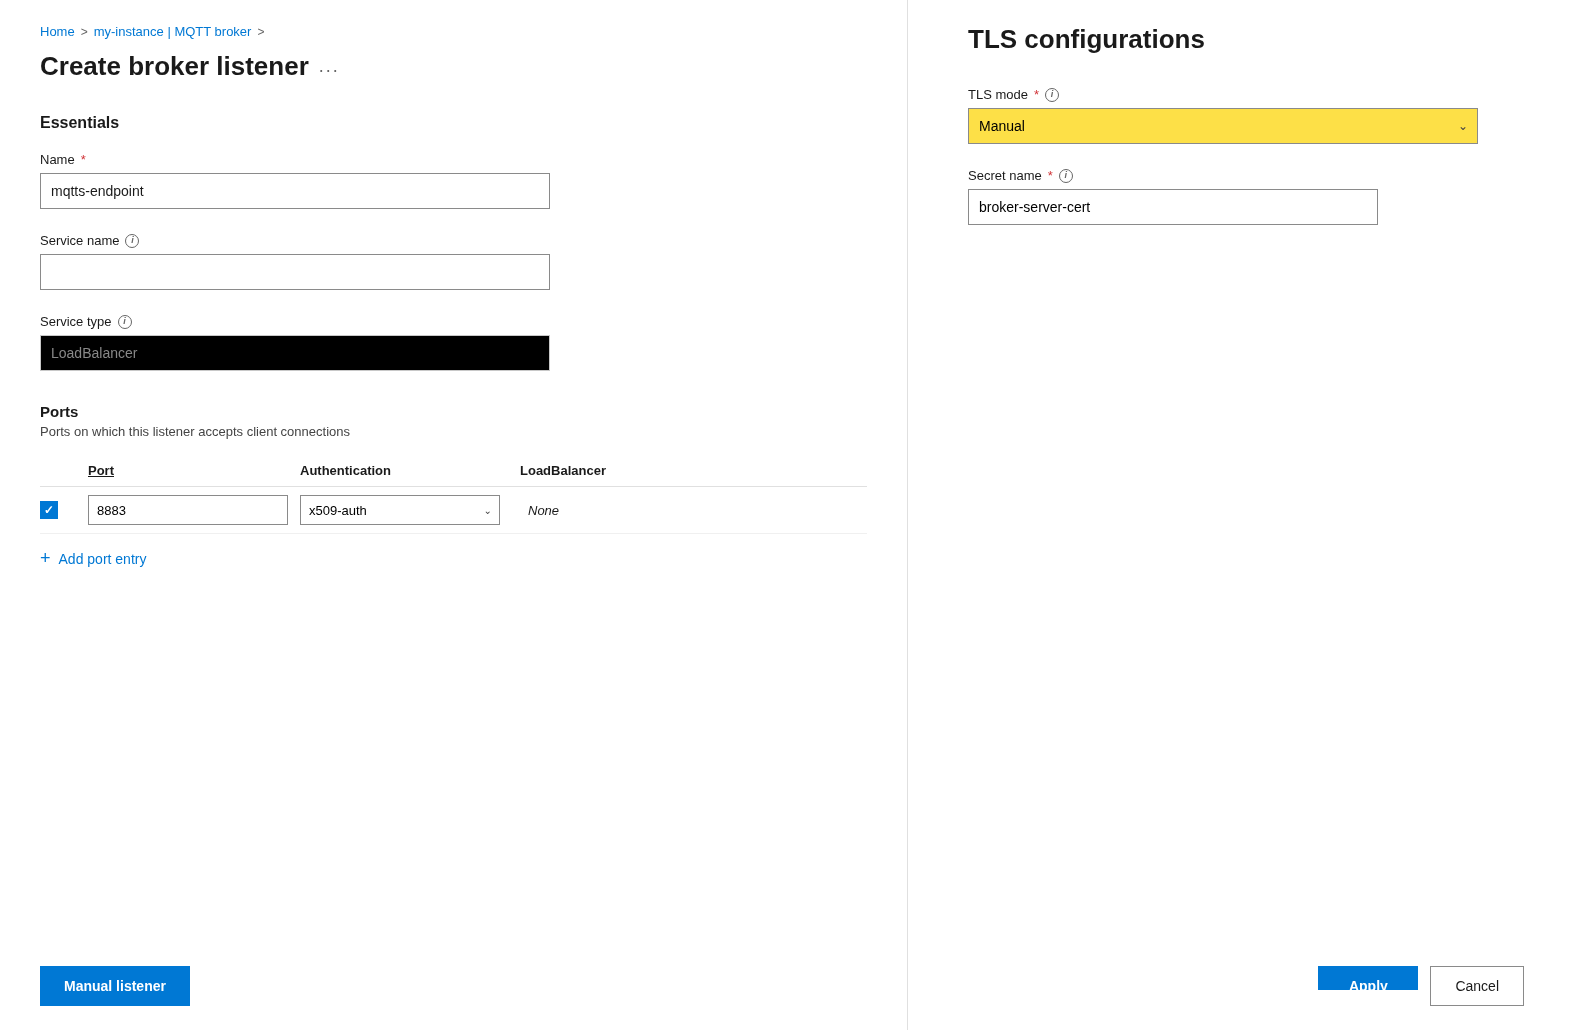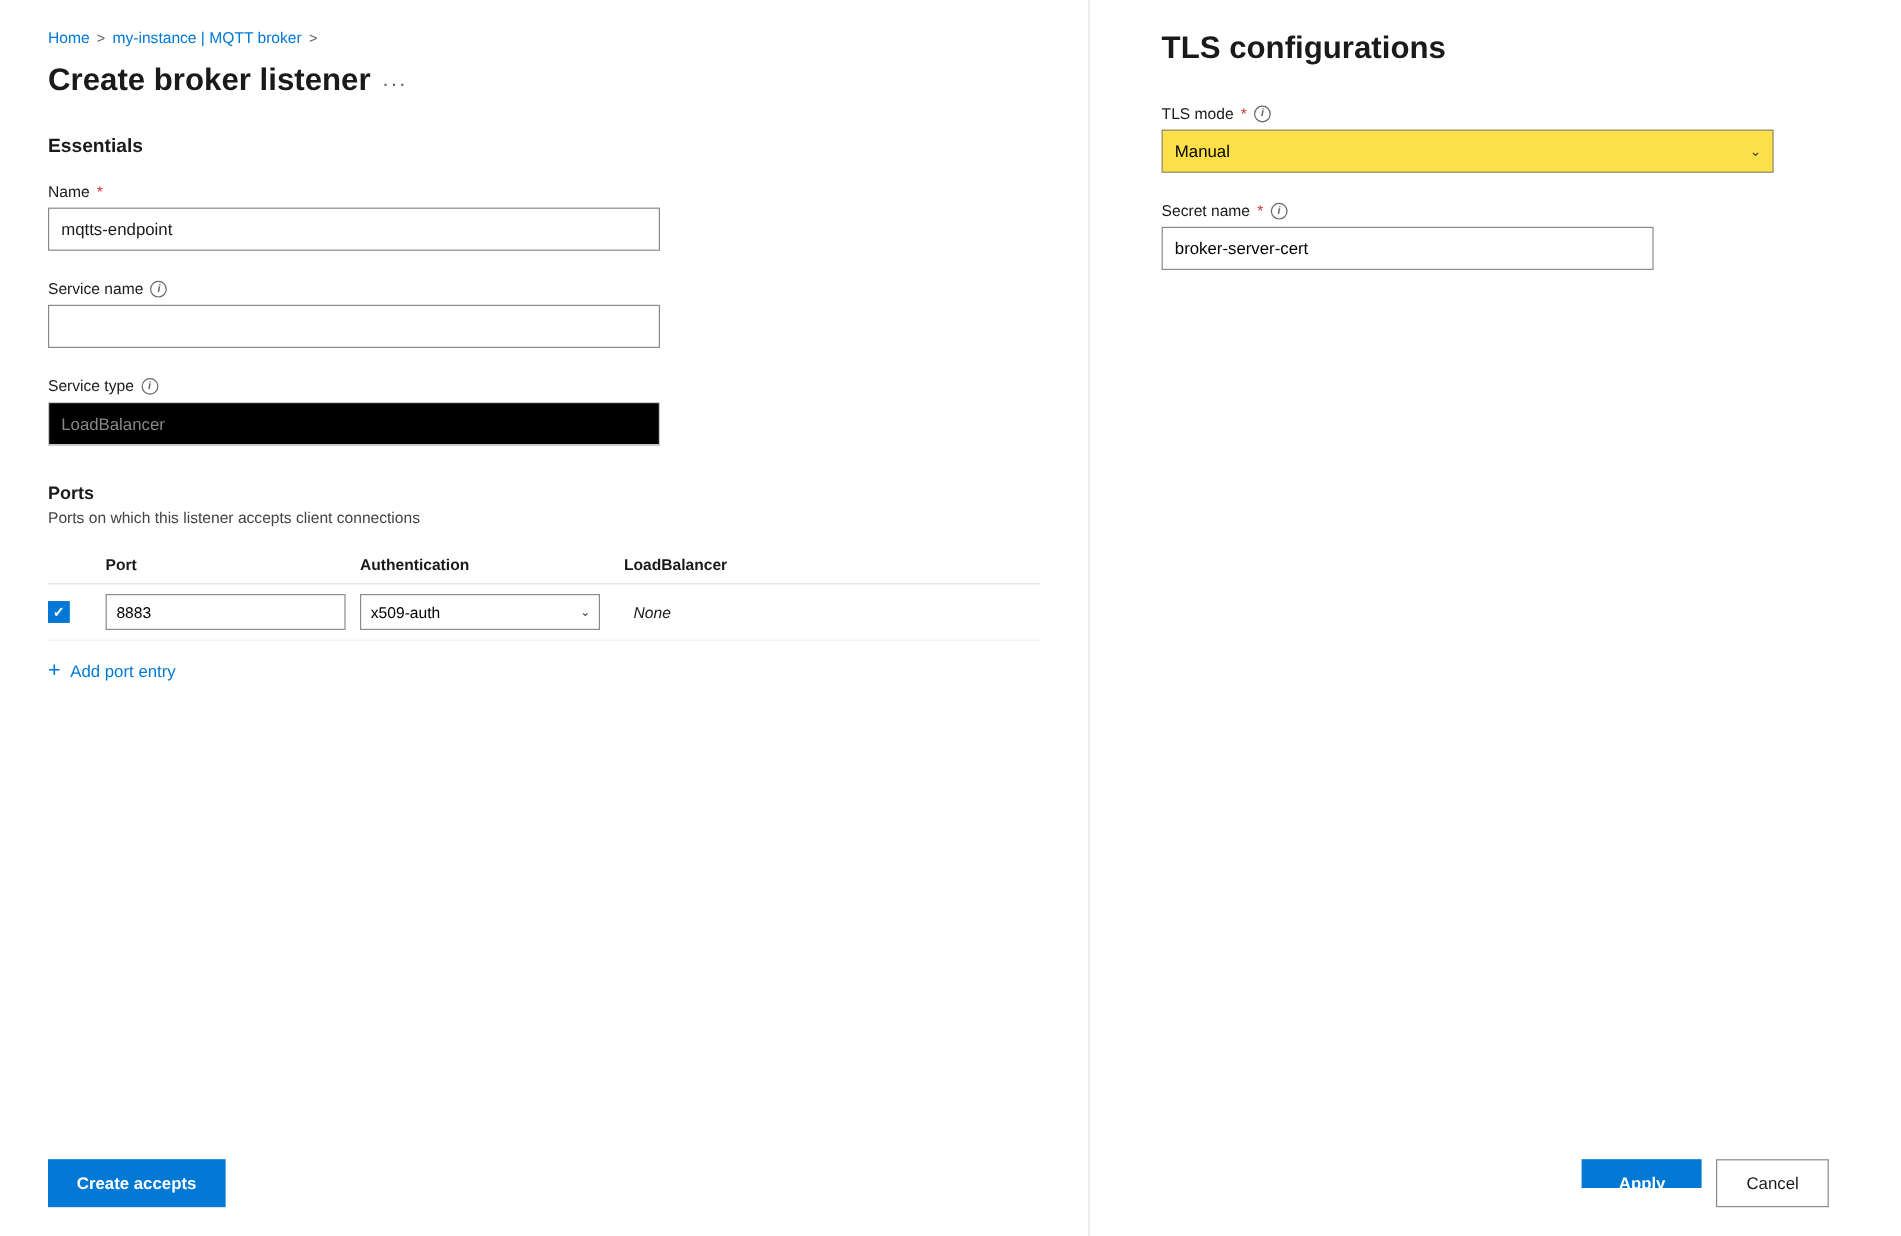--- a/index.html
+++ b/index.html
@@ -145,21 +145,21 @@
     .table-header {
       display: flex;
       align-items: center;
       padding: 8px 0;
       border-bottom: 1px solid #e0e0e0;
       font-size: 13px;
       font-weight: 600;
       color: #1a1a1a;
     }
     .col-check { width: 40px; }
-    .col-port { width: 220px; padding-left: 8px; }
+    .col-port { width: 220px; padding-left: 8px; text-decoration: underline; }
     .col-auth { width: 220px; }
     .col-authz { width: 120px; }
 
     .table-row-data {
       display: flex;
       align-items: center;
       padding: 8px 0;
       border-bottom: 1px solid #f0f0f0;
     }
 
@@ -414,21 +414,21 @@
       </div>
     </div>
 
     <div class="add-port-entry">
       <span class="plus-icon">+</span>
       <span>Add port entry</span>
     </div>
   </div>
 
   <div class="bottom-bar">
-    <button class="create-btn">Create accepts</button>
+    <button class="create-btn">Manual listener</button>
   </div>
 </div>
 
 <div class="right-panel">
 
   <div class="right-panel-title">TLS configurations</div>
 
   <div class="tls-form-field">
     <div class="tls-label">
       <span>TLS mode</span>

